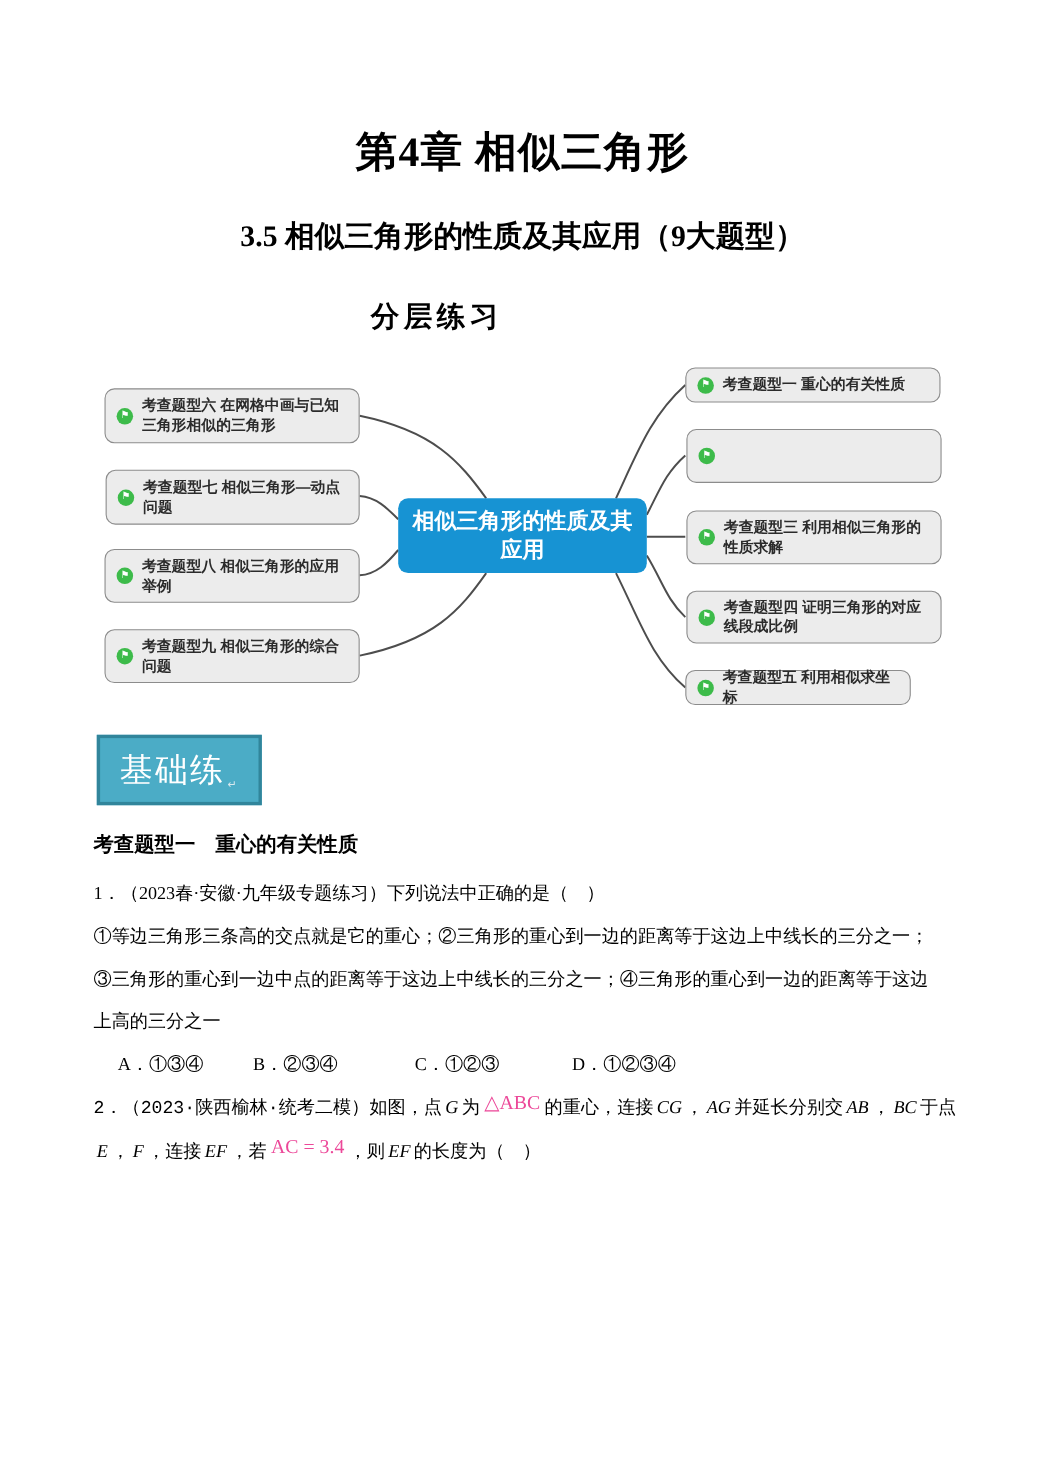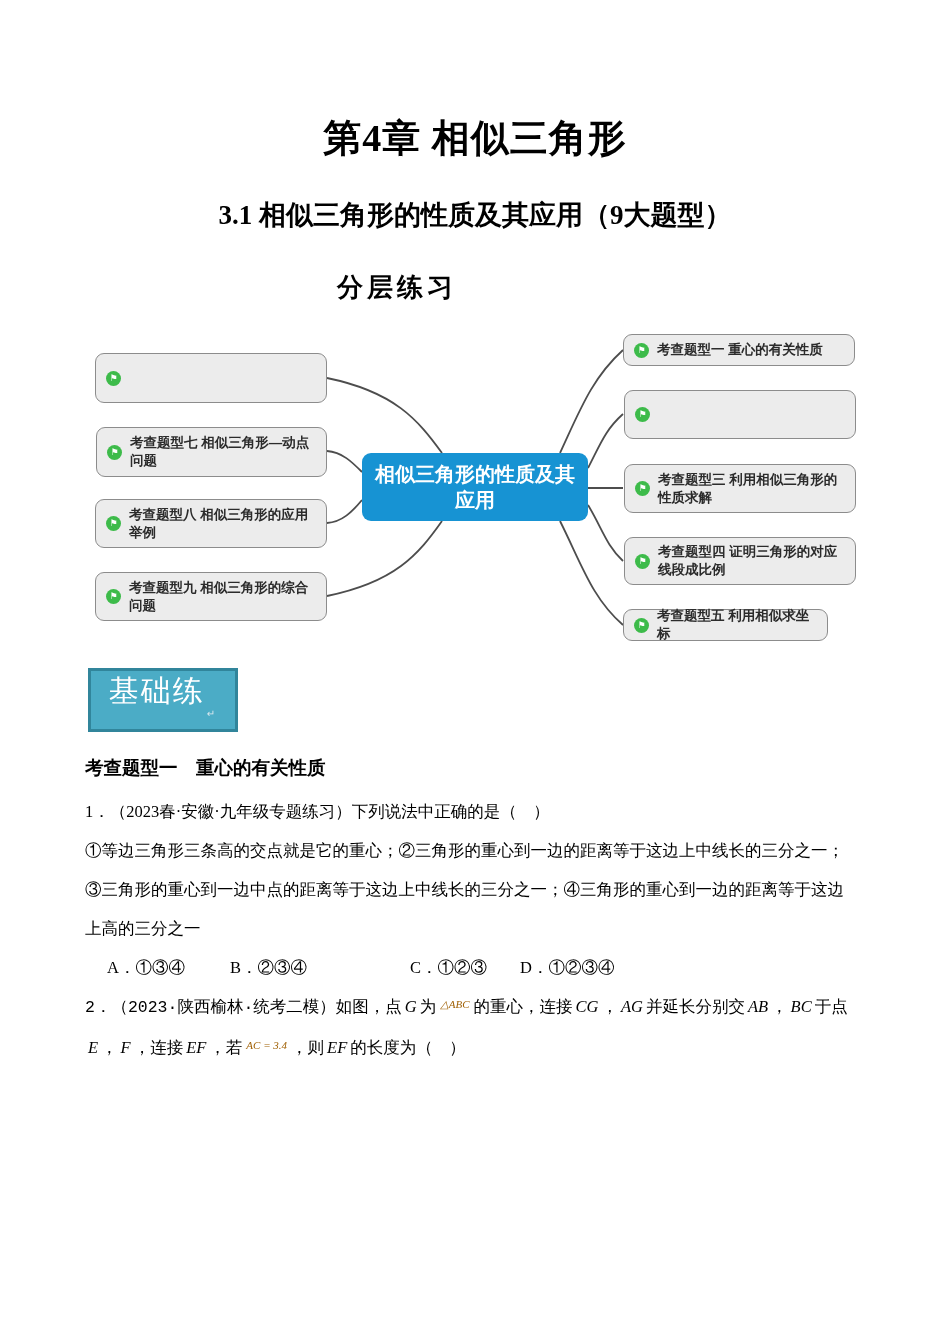--- a/index.html
+++ b/index.html
@@ -67,70 +67,71 @@
     padding:2px 12px;
   }
   .mm-center-label{
     font-family:"Liberation Sans", sans-serif;
     color:#fff;font-weight:bold;font-size:20px;line-height:26px;
   }
   
   .badge{
     position:absolute;left:88px;top:668px;width:150px;height:64px;
     background:var(--badge-bg);border:3px solid var(--badge-border);
-    box-sizing:border-box;display:flex;align-items:flex-start;justify-content:center;
+    box-sizing:border-box;display:flex;align-items:center;justify-content:center;
     color:#fff;font-size:30px;letter-spacing:2px;
     font-family:"Liberation Serif", serif;
   }
   .badge-mark{font-size:10px;color:#d8e8ee;margin-left:2px;align-self:flex-end;padding-bottom:10px;}
   
   .section-heading{
     position:absolute;left:85px;top:755px;
     font-family:"Liberation Sans", sans-serif;
     font-weight:bold;font-size:18.5px;color:#000;
   }
   .body-block{
     position:absolute;left:85px;top:792px;width:790px;
     font-size:16.5px;line-height:39px;
   }
   .body-block p{margin:0;white-space:nowrap;}
   .options-row{display:flex;white-space:nowrap;padding-left:22px;}
   .opt{display:inline-block;}
-  .opt-a{width:123px;} .opt-b{width:147px;} .opt-c{width:143px;text-align:center;}
+  .opt-a{width:123px;} .opt-b{width:147px;} .opt-c{width:143px;}
   .seg-cn{font-family:Liberation Mono, monospace;}
   .seg-it{font-style:italic;font-family:"Liberation Serif", serif;margin:0 3px;}
   .seg-formula{
-    font-style:italic;color:#a16207;font-size:11px;
+    color:#ec4899;font-size:18px;
     position:relative;top:-4px;margin:0 4px;
     font-family:"Liberation Serif", serif;
   }
 </style>
 </head>
 <body>
 
 <div class="page">
 
   <div class="doc-title">第4章 相似三角形</div>
-  <div class="doc-subtitle">3.1 相似三角形的性质及其应用（9大题型）</div>
+  <div class="doc-subtitle">3.5 相似三角形的性质及其应用（9大题型）</div>
   <div class="doc-subtitle2">分层练习</div>
 
   <svg class="mm-svg" viewBox="0 0 950 700">
     <path d="M 327 378 C 395 392, 418 420, 442 453"></path>
     <path d="M 327 451 C 342 452, 352 462, 362 472"></path>
     <path d="M 327 523 C 342 522, 352 512, 362 500"></path>
     <path d="M 327 596 C 395 582, 418 555, 442 521"></path>
     <path d="M 560 453 C 580 410, 592 378, 623 350"></path>
     <path d="M 588 468 C 600 445, 605 430, 623 414"></path>
     <path d="M 588 488 C 600 488, 610 488, 623 488"></path>
     <path d="M 588 505 C 602 528, 606 545, 623 561"></path>
     <path d="M 560 521 C 582 565, 592 598, 623 625"></path>
   </svg>
 
   <div class="mm-node mm-l1">
     <span class="mm-icon">⚑</span>
+    <span class="mm-label">考查题型六 在网格中画与已知三角形相似的三角形</span>
   </div>
   <div class="mm-node mm-l2">
     <span class="mm-icon">⚑</span>
     <span class="mm-label">考查题型七 相似三角形—动点问题</span>
   </div>
   <div class="mm-node mm-l3">
     <span class="mm-icon">⚑</span>
     <span class="mm-label">考查题型八 相似三角形的应用举例</span>
   </div>
   <div class="mm-node mm-l4">

